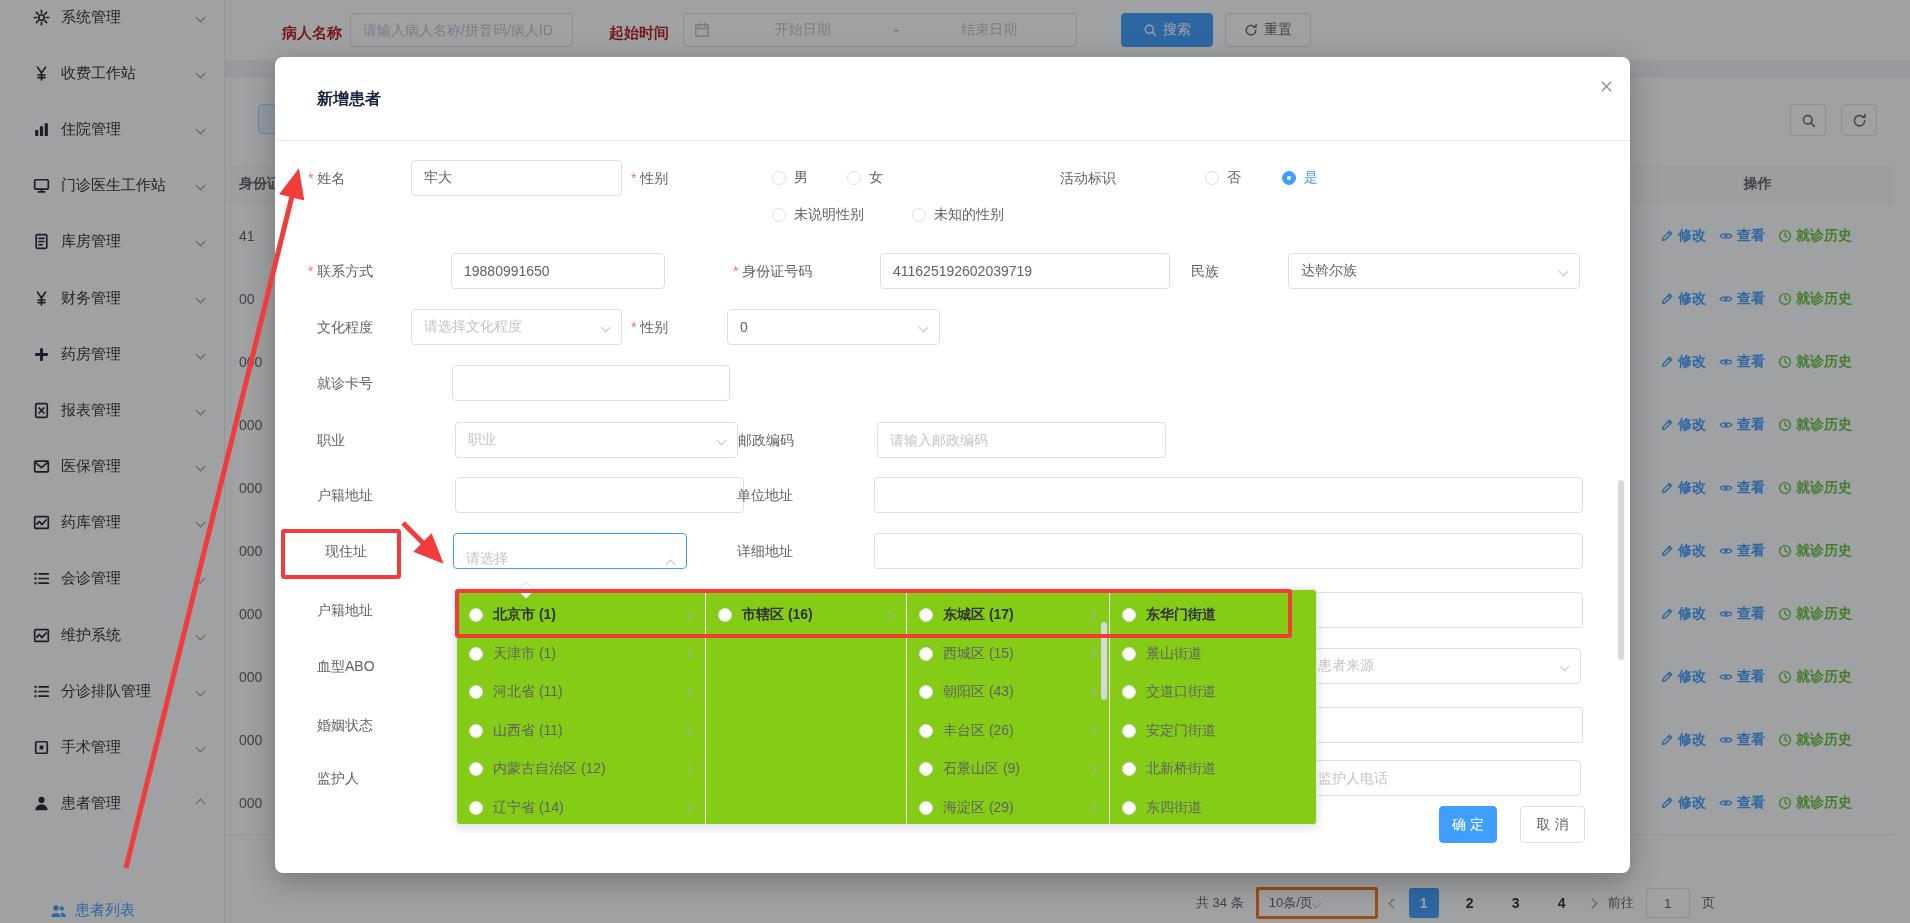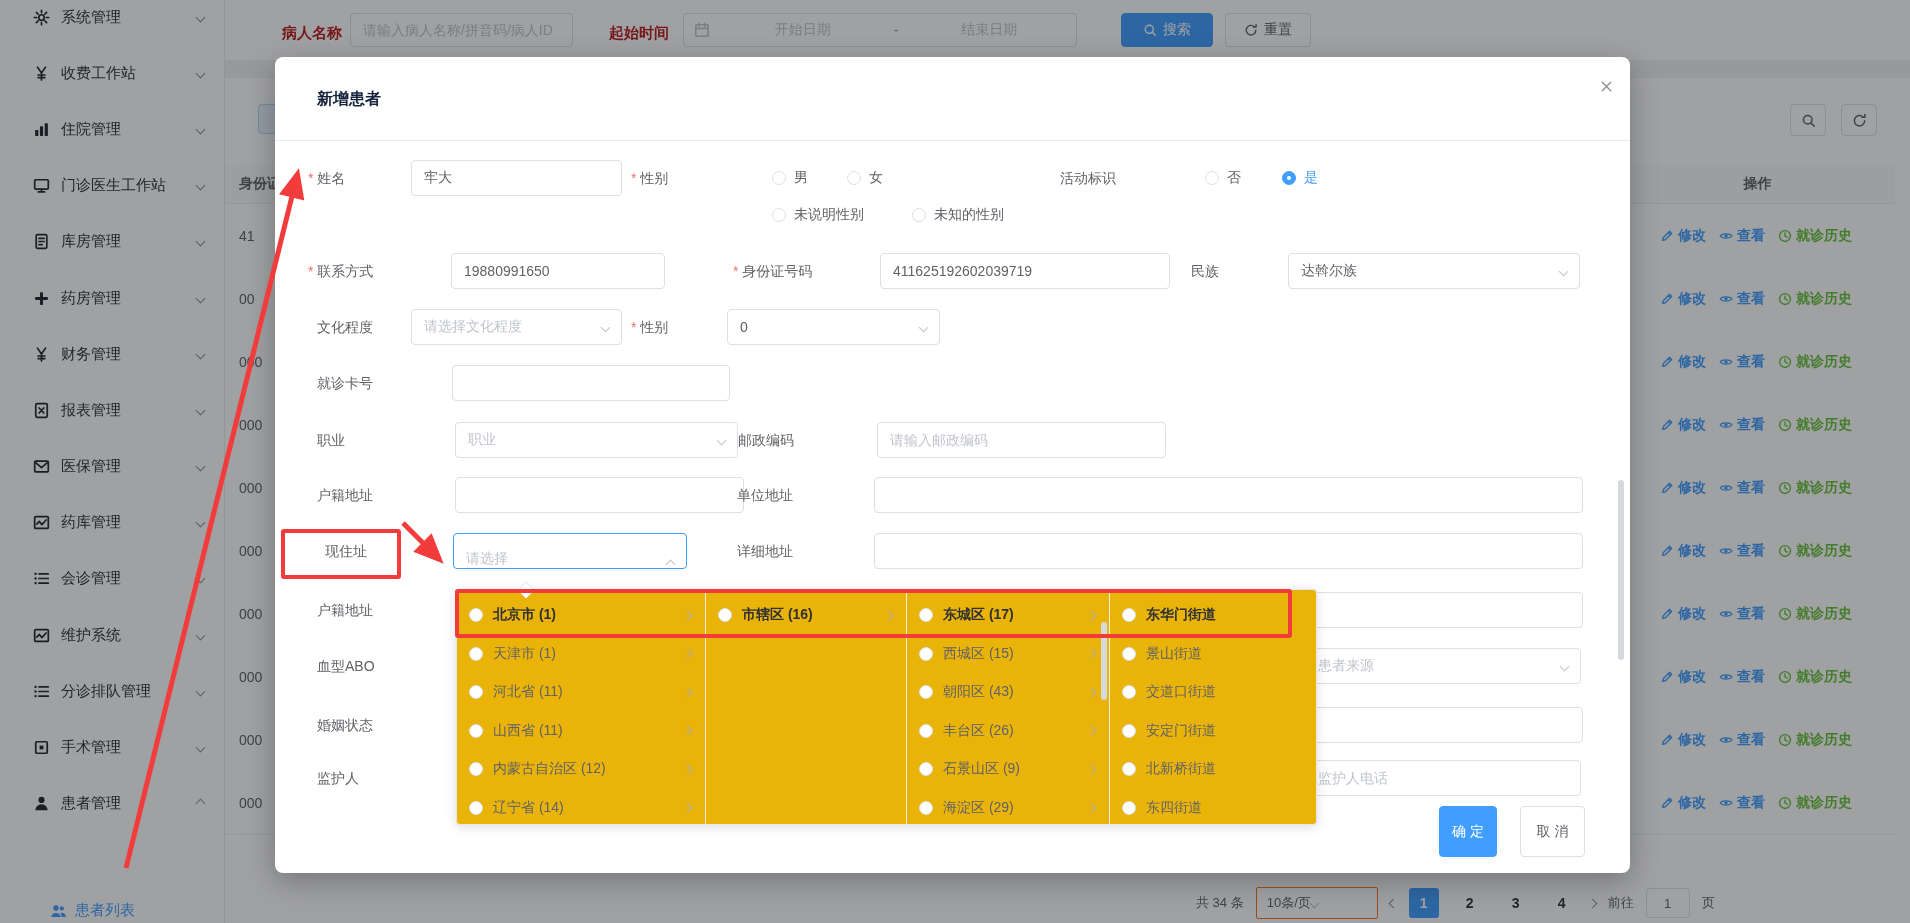--- a/index.html
+++ b/index.html
@@ -58,21 +58,21 @@
   .trow .frag{position:absolute;left:14px;top:50%;transform:translateY(-50%);font-size:14px;color:#606266;}
   .acts{position:absolute;left:1435px;top:50%;transform:translateY(-50%);display:flex;gap:13px;align-items:center;}
   .act{display:flex;align-items:center;gap:4px;font-size:14px;white-space:nowrap;cursor:pointer;font-weight:bold;}
   .act .ic{width:14px;height:14px;}
   .act.edit,.act.view{color:#409eff;}
   .act.hist{color:#67c23a;}
 
   
   .pgbar{position:absolute;left:1196px;top:887px;height:32px;display:flex;align-items:center;
          gap:12px;font-size:13px;color:#606266;z-index:1;}
-  .sizebox{width:122px;height:32px;border:1px solid #f97316;border-radius:2px;background:#fff;
+  .sizebox{width:122px;height:32px;border:3px solid #f97316;border-radius:2px;background:#fff;
            display:flex;align-items:center;padding:0 10px;box-sizing:border-box;
            font-size:13px;color:#606266;cursor:pointer;}
   .sizebox .chev{border-color:#c0c4cc;}
   .pnum{min-width:30px;height:30px;line-height:30px;text-align:center;font-size:14px;font-weight:bold;
         color:#303133;border-radius:3px;cursor:pointer;}
   .pnum.on{background:#409eff;color:#fff;}
   #pages{display:flex;gap:16px;align-items:center;}
   .goto{width:44px;height:30px;border:1px solid #dcdfe6;border-radius:4px;text-align:center;
         font-size:13px;color:#606266;box-sizing:border-box;outline:none;background:#fff;
         font-family:inherit;}
@@ -97,27 +97,27 @@
   .sel .chev{position:absolute;right:12px;border-color:#c0c4cc;}
   .sel.focus{border-color:#409eff;align-items:flex-end;}
   .radio{position:absolute;display:flex;align-items:center;gap:8px;font-size:14px;color:#606266;
          height:20px;cursor:pointer;white-space:nowrap;}
   .radio .dot{width:14px;height:14px;border:1px solid #dcdfe6;border-radius:50%;background:#fff;
               box-sizing:border-box;position:relative;flex:none;}
   .radio.on{color:#409eff;}
   .radio.on .dot{background:#409eff;border-color:#409eff;}
   .radio.on .dot::after{content:"";position:absolute;left:4px;top:4px;width:4px;height:4px;
                         background:#fff;border-radius:50%;}
-  .m-btn{position:absolute;height:51px;border-radius:4px;font-size:14px;display:flex;align-items:center;
+  .m-btn{position:absolute;height:37px;border-radius:4px;font-size:14px;display:flex;align-items:center;
          justify-content:center;box-sizing:border-box;cursor:pointer;font-family:inherit;white-space:nowrap;}
   .m-btn.ok{left:1164px;top:749px;width:58px;background:#409eff;border:1px solid #409eff;color:#fff;}
   .m-btn.cancel{left:1245px;top:749px;width:65px;background:#fff;border:1px solid #dcdfe6;color:#606266;}
 
   
-  #cascader{position:absolute;left:456px;top:589px;width:861px;height:236px;background:#eab308;
+  #cascader{position:absolute;left:456px;top:589px;width:861px;height:236px;background:#84cc16;
             border:1px solid #e4e7ed;border-radius:4px;box-shadow:0 2px 12px rgba(0,0,0,.14);
             z-index:30;display:flex;box-sizing:border-box;overflow:hidden;}
   .cas-notch{position:absolute;left:520px;top:583.5px;width:11px;height:11px;background:#fff;
              border-left:1px solid #e4e7ed;border-top:1px solid #e4e7ed;transform:rotate(45deg);z-index:31;}
   .cas-col{box-sizing:border-box;padding:6px 0;height:100%;border-right:1px solid #f0f0f0;position:relative;flex:none;}
   .cas-col:last-child{border-right:none;}
   .cas-item{height:38.5px;display:flex;align-items:center;padding:0 12px;gap:10px;font-size:14px;
             color:#606266;box-sizing:border-box;cursor:pointer;}
   .cas-item .dot{width:14px;height:14px;border:1px solid #dcdfe6;border-radius:50%;background:#fff;
                  box-sizing:border-box;flex:none;}
@@ -185,36 +185,36 @@
               <rect x="3" y="1.6" width="10" height="12.8" rx="1.2"></rect>
               <path d="M5.6 5h4.8M5.6 8h4.8M5.6 11h3"></path>
             </svg>
           </span>
           <span class="t">库房管理</span>
           <i class="chev down"></i>
         </div>
         <div class="sb-item">
           <span class="ic">
             <svg viewBox="0 0 16 16" fill="none" stroke="currentColor" stroke-width="1.6" stroke-linecap="round" stroke-linejoin="round">
+              <path d="M4.2 2 8 7.6 11.8 2M8 7.6V14M4.8 9.4h6.4M4.8 11.8h6.4"></path>
+            </svg>
+          </span>
+          <span class="t">财务管理</span>
+          <i class="chev down"></i>
+        </div>
+        <div class="sb-item">
+          <span class="ic">
+            <svg viewBox="0 0 16 16" fill="none" stroke="currentColor" stroke-width="1.6" stroke-linecap="round" stroke-linejoin="round">
               <g fill="currentColor" stroke="none">
                 <rect x="6.6" y="2" width="2.8" height="12" rx=".6"></rect>
                 <rect x="2" y="6.6" width="12" height="2.8" rx=".6"></rect>
               </g>
             </svg>
           </span>
           <span class="t">药房管理</span>
-          <i class="chev down"></i>
-        </div>
-        <div class="sb-item">
-          <span class="ic">
-            <svg viewBox="0 0 16 16" fill="none" stroke="currentColor" stroke-width="1.6" stroke-linecap="round" stroke-linejoin="round">
-              <path d="M4.2 2 8 7.6 11.8 2M8 7.6V14M4.8 9.4h6.4M4.8 11.8h6.4"></path>
-            </svg>
-          </span>
-          <span class="t">财务管理</span>
           <i class="chev down"></i>
         </div>
         <div class="sb-item">
           <span class="ic">
             <svg viewBox="0 0 16 16" fill="none" stroke="currentColor" stroke-width="1.6" stroke-linecap="round" stroke-linejoin="round">
               <rect x="2.6" y="1.6" width="10.8" height="12.8" rx="1.2"></rect>
               <path d="M5.8 5.6l4.4 4.8M10.2 5.6l-4.4 4.8"></path>
             </svg>
           </span>
           <span class="t">报表管理</span>

